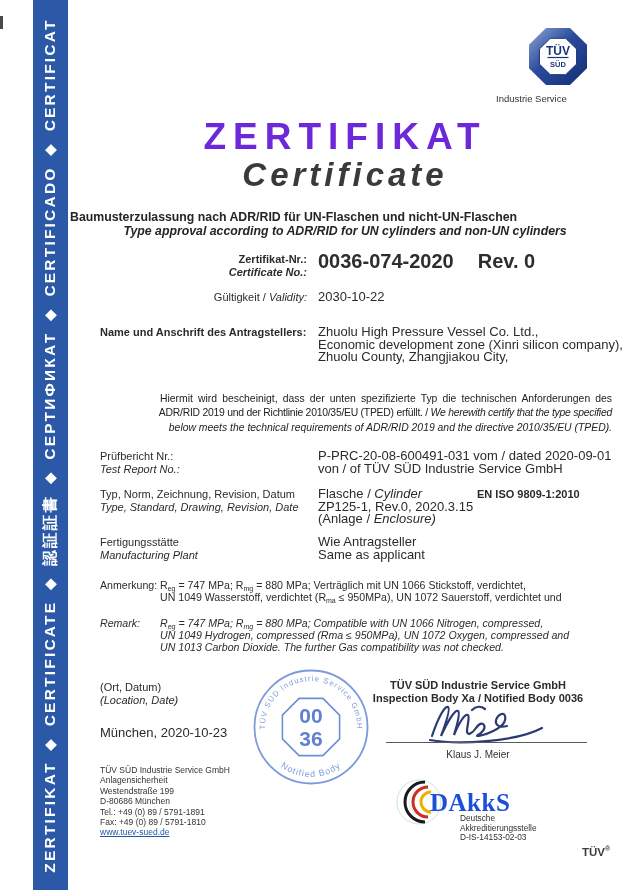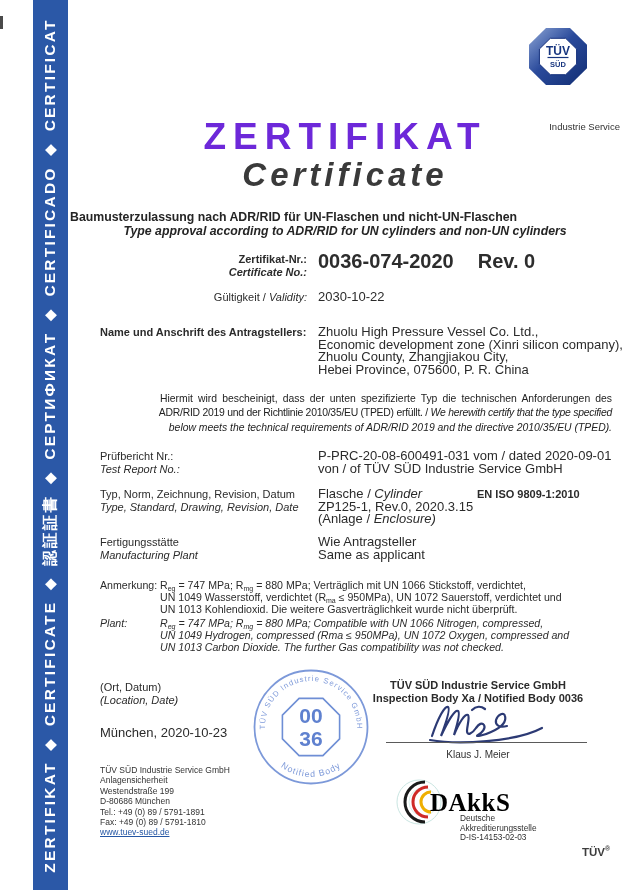--- a/index.html
+++ b/index.html
@@ -6,22 +6,22 @@
   .page{position:relative;width:630px;height:890px;background:#fff;overflow:hidden;
         font-family:"Liberation Sans","DejaVu Sans",sans-serif;color:#2b2b2b;}
   
   .sidebar{position:absolute;left:33px;top:0;width:35px;height:890px;background:#2b58a7;
            display:flex;align-items:center;justify-content:center;}
   .sidebar-text{transform:rotate(-90deg);white-space:nowrap;color:#fff;font-weight:bold;
                 font-size:15.5px;letter-spacing:2.2px;word-spacing:4px;}
   .scan-mark{position:absolute;left:0;top:16px;width:3px;height:13px;background:#4a4a4a;}
   
   .logo{position:absolute;left:529px;top:28px;width:58px;height:57px;}
-  .logo-caption{position:absolute;left:496px;top:93px;width:124px;text-align:right;
-                font-size:9.5px;color:#333;margin-top:28px;}
+  .logo-caption{position:absolute;left:496px;top:93px;width:124px;text-align:left;
+                font-size:9.5px;color:#333;}
   
   .title-de{position:absolute;left:85px;top:116px;width:520px;text-align:center;
             font-size:37px;font-weight:bold;letter-spacing:7px;color:#6d28d9;}
   .title-en{position:absolute;left:85px;top:156px;width:520px;text-align:center;
             font-size:33px;font-weight:bold;font-style:italic;letter-spacing:4px;color:#3a3a3a;}
   .subtitle-de{position:absolute;left:70px;top:210px;width:550px;text-align:left;
                font-size:12.3px;font-weight:bold;color:#252525;}
   .subtitle-en{position:absolute;left:70px;top:224px;width:550px;text-align:center;
                font-size:12.3px;font-weight:bold;font-style:italic;color:#252525;}
   
@@ -47,21 +47,21 @@
   .issuer{position:absolute;left:368px;top:679px;width:220px;text-align:center;
           font-weight:bold;font-size:11px;line-height:13px;}
   .sig-svg{position:absolute;left:428px;top:700px;}
   .sig-line{position:absolute;left:386px;top:742px;width:201px;height:1.3px;background:#5a5a5a;}
   .signer{position:absolute;left:368px;top:749px;width:220px;text-align:center;
           font-size:10px;color:#333;}
   .footer{position:absolute;left:100px;top:765px;font-size:8.5px;line-height:10.4px;color:#333;}
   .footer a{color:#2456a4;text-decoration:underline;}
   .dakks-svg{position:absolute;left:392px;top:776px;}
   .dakks-word{position:absolute;left:430px;top:789px;font-family:"Liberation Serif","DejaVu Serif",serif;
-              font-size:25px;font-weight:bold;color:#000000;letter-spacing:0.5px;}
+              font-size:25px;font-weight:bold;color:#1d4ed8;letter-spacing:0.5px;}
   .dakks-sub{position:absolute;left:460px;top:814px;font-size:8.3px;line-height:9.7px;color:#2e2e2e;}
   .corner-tuv{position:absolute;left:582px;top:845px;font-size:11.5px;font-weight:bold;color:#3d3d3d;white-space:nowrap;}
   .corner-tuv sup{font-size:7px;}
 </style>
 </head>
 <body>
 
 <div class="page">
 
   <div class="scan-mark"></div>
@@ -101,21 +101,20 @@
   <div class="rcol lab" style="top:291px;">
     <span>Gültigkeit / </span><span class="i">Validity:</span>
   </div>
   <div class="vcol val" style="top:291px;">2030-10-22</div>
 
   <div class="lcol lab b" style="top:326px;">Name und Anschrift des Antragstellers:</div>
   <div class="vcol" style="top:326px;">
     <div class="val">Zhuolu High Pressure Vessel Co. Ltd.,</div>
     <div class="val">Economic development zone (Xinri silicon company),</div>
     <div class="val">Zhuolu County, Zhangjiakou City,</div>
-    <div class="val">Hebei Province, 075600, P. R. China</div>
   </div>
 
   <div class="para">
     <div class="pl1">Hiermit wird bescheinigt, dass der unten spezifizierte Typ die technischen Anforderungen des</div>
     <div class="pl2">
       <span>ADR/RID 2019 und der Richtlinie 2010/35/EU (TPED) erfüllt. / </span><span class="i">We herewith certify that the type specified</span>
     </div>
     <div class="i">below meets the technical requirements of ADR/RID 2019 and the directive 2010/35/EU (TPED).</div>
   </div>
 
@@ -141,23 +140,22 @@
   <div class="vcol val" style="top:548.5px;">Same as applicant</div>
 
   <div class="lcol remark-line" style="top:579px;">Anmerkung:</div>
   <div style="position:absolute;left:160px;top:579px;">
     <div class="remark-line">
       <span>R</span><sub class="rs">eg</sub><span> = 747 MPa; R</span><sub class="rs">mg</sub><span> = 880 MPa; Verträglich mit UN 1066 Stickstoff, verdichtet,</span>
     </div>
     <div class="remark-line">
       <span>UN 1049 Wasserstoff, verdichtet (R</span><sub class="rs">ma</sub><span> ≤ 950MPa), UN 1072 Sauerstoff, verdichtet und</span>
     </div>
-    <div class="remark-line">UN 1013 Kohlendioxid. Die weitere Gasverträglichkeit wurde nicht überprüft.</div>
-  </div>
-  <div class="lcol remark-line i" style="top:616.5px;">Plant:</div>
+  </div>
+  <div class="lcol remark-line i" style="top:616.5px;">Remark:</div>
   <div class="i" style="position:absolute;left:160px;top:616.5px;">
     <div class="remark-line">
       <span>R</span><sub class="rs">eg</sub><span> = 747 MPa; R</span><sub class="rs">mg</sub><span> = 880 MPa; Compatible with UN 1066 Nitrogen, compressed,</span>
     </div>
     <div class="remark-line">UN 1049 Hydrogen, compressed (Rma ≤ 950MPa), UN 1072 Oxygen, compressed and</div>
     <div class="remark-line">UN 1013 Carbon Dioxide. The further Gas compatibility was not checked.</div>
   </div>
 
   <div class="lcol lab" style="top:681px;">(Ort, Datum)</div>
   <div class="lcol lab i" style="top:693.5px;">(Location, Date)</div>

